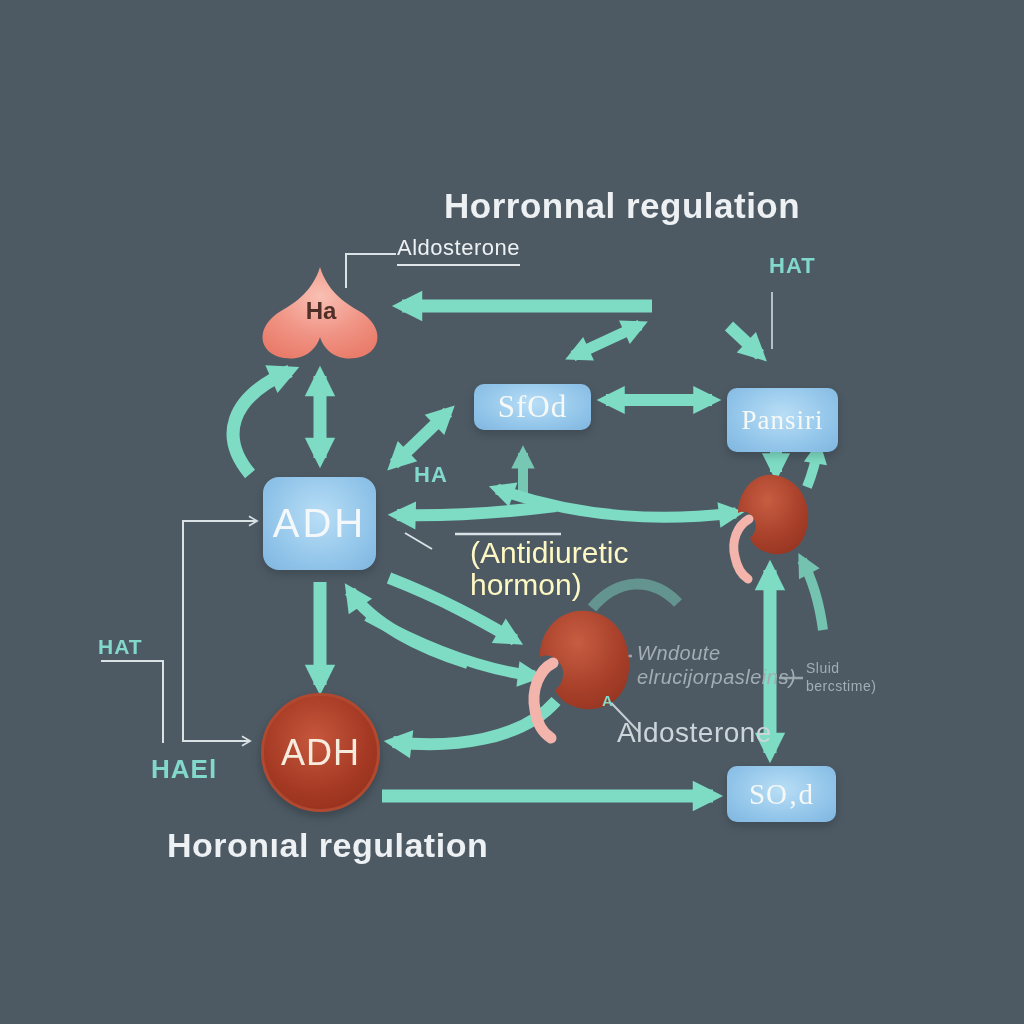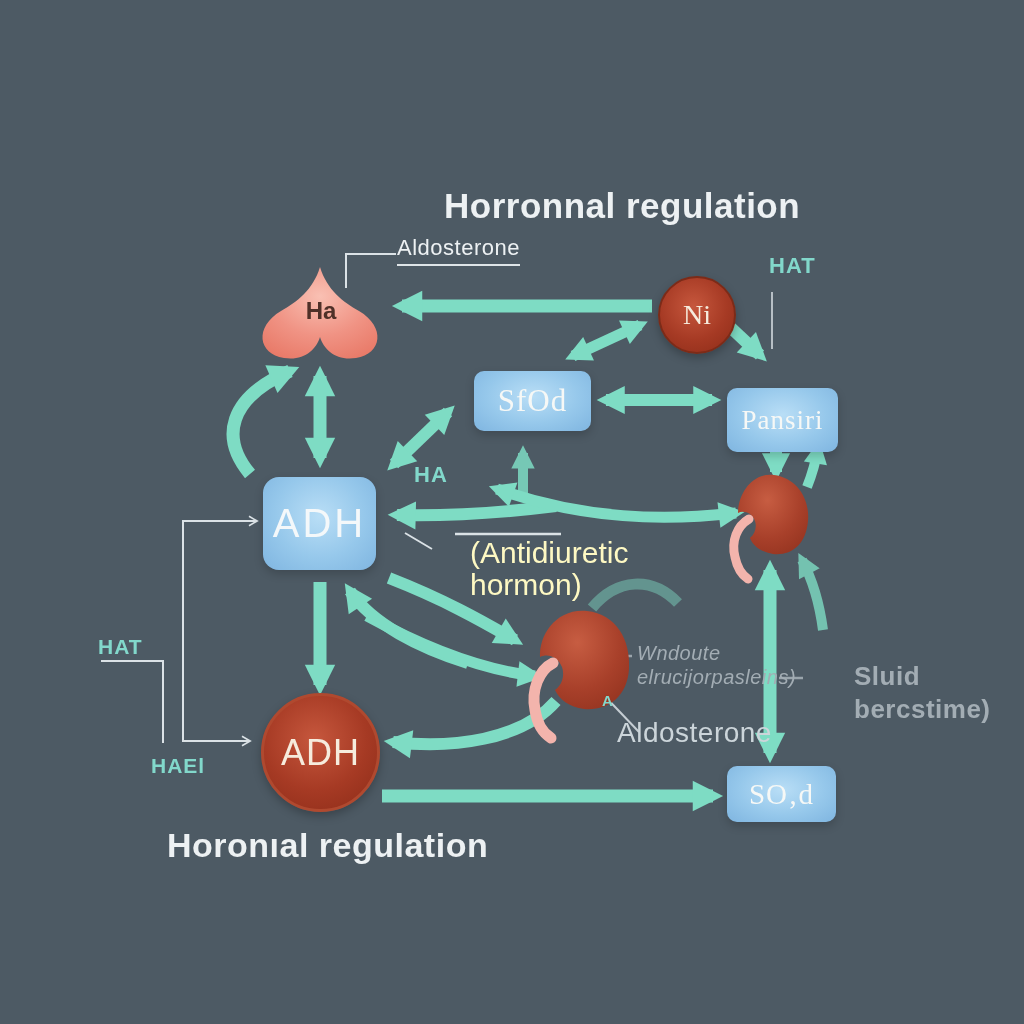--- a/index.html
+++ b/index.html
@@ -25,39 +25,39 @@
     background:radial-gradient(ellipse at 50% 42%,#b9def6 0%,#96c8eb 55%,#7fb5e0 100%);
     box-shadow:0 4px 10px rgba(0,0,0,.18);
     font-family:"Liberation Serif",serif;color:#f6f8f6;}
   .redcircle{position:absolute;border-radius:50%;display:flex;align-items:center;justify-content:center;
     background:radial-gradient(circle at 45% 38%,#c6573d 0%,#a63a24 55%,#8c2c18 100%);
     box-shadow:0 4px 10px rgba(0,0,0,.25);color:#f6ecdd;}
   #ni{left:658px;top:276px;width:74px;height:74px;border:2px solid #7c2b18;
       font-family:"Liberation Serif",serif;font-size:28px;}
   #adh-circle{left:261px;top:693px;width:113px;height:113px;border:3px solid #b0492f;
       font-size:36px;letter-spacing:1px;font-weight:400;}
-  #sfod{left:474px;top:371px;width:117px;height:60px;font-size:31px;letter-spacing:1px;}
+  #sfod{left:474px;top:384px;width:117px;height:46px;font-size:31px;letter-spacing:1px;}
   #pansiri{left:727px;top:372px;width:111px;height:64px;font-size:27px;letter-spacing:1px;margin-top:16px;}
   #sod{left:727px;top:766px;width:109px;height:56px;font-size:29px;letter-spacing:1px;}
   #adh-box{left:263px;top:477px;width:113px;height:93px;border-radius:16px;
       font-family:"Liberation Sans",sans-serif;font-size:40px;letter-spacing:3px;color:#f4f8fa;font-weight:400;}
   #heart-label{left:290px;top:297px;width:62px;text-align:center;font-size:24px;color:#4f3028;font-weight:600;}
   #title-top{left:444px;top:186px;font-size:35px;}
   #title-bottom{left:167px;top:826px;font-size:34px;}
   #aldosterone-top{left:397px;top:235px;font-size:22px;color:var(--text-white);
       border-bottom:2px solid #dfe5e8;padding-bottom:3px;letter-spacing:.5px;}
   #hat-top{left:769px;top:253px;font-size:22px;}
   #ha-mid{left:414px;top:462px;font-size:22px;}
   #antidiuretic{left:470px;top:537px;font-size:30px;line-height:1.08;color:#fef9c3;}
   #kidney-note{left:637px;top:641px;font-size:20px;line-height:1.2;font-style:italic;}
   #small-marker{left:602px;top:692px;font-size:15px;}
   #aldosterone-mid{left:617px;top:717px;font-size:28px;color:#ccd5da;letter-spacing:.5px;}
-  #fluid-note{left:854px;top:660px;font-size:26px;line-height:1.25;font-weight:bold;}
+  #fluid-note{left:806px;top:660px;font-size:14px;line-height:1.25;}
   #hat-left{left:98px;top:635px;font-size:21px;}
-  #had-left{left:151px;top:754px;font-size:21px;}
+  #had-left{left:151px;top:754px;font-size:26px;}
 </style>
 </head>
 <body>
 
 <div class="stage">
 
   <svg class="layer" width="1024" height="1024" viewBox="0 0 1024 1024">
     <defs>
       <marker id="ah" viewBox="0 0 10 10" refX="6.5" refY="5" markerWidth="2.6" markerHeight="2.6" orient="auto-start-reverse">
         <path d="M0.5,0.5 L9.5,5 L0.5,9.5 Z"></path>
@@ -130,23 +130,20 @@
   </div>
   <div class="bluebox" id="pansiri">
     <span>Pansiri</span>
   </div>
   <div class="bluebox" id="adh-box">
     <span>ADH</span>
   </div>
   <div class="bluebox" id="sod">
     <span>SO‚d</span>
   </div>
-  <div class="redcircle" id="ni">
-    <span>Ni</span>
-  </div>
   <div class="redcircle" id="adh-circle">
     <span>ADH</span>
   </div>
   <div class="lbl" id="heart-label">Ha</div>
 
   <div class="lbl" id="aldosterone-top">Aldosterone</div>
   <div class="lbl teal" id="hat-top">HAT</div>
   <div class="lbl teal" id="ha-mid">HA</div>
   <div class="lbl white" id="antidiuretic">
     <div>(Antidiuretic</div>

